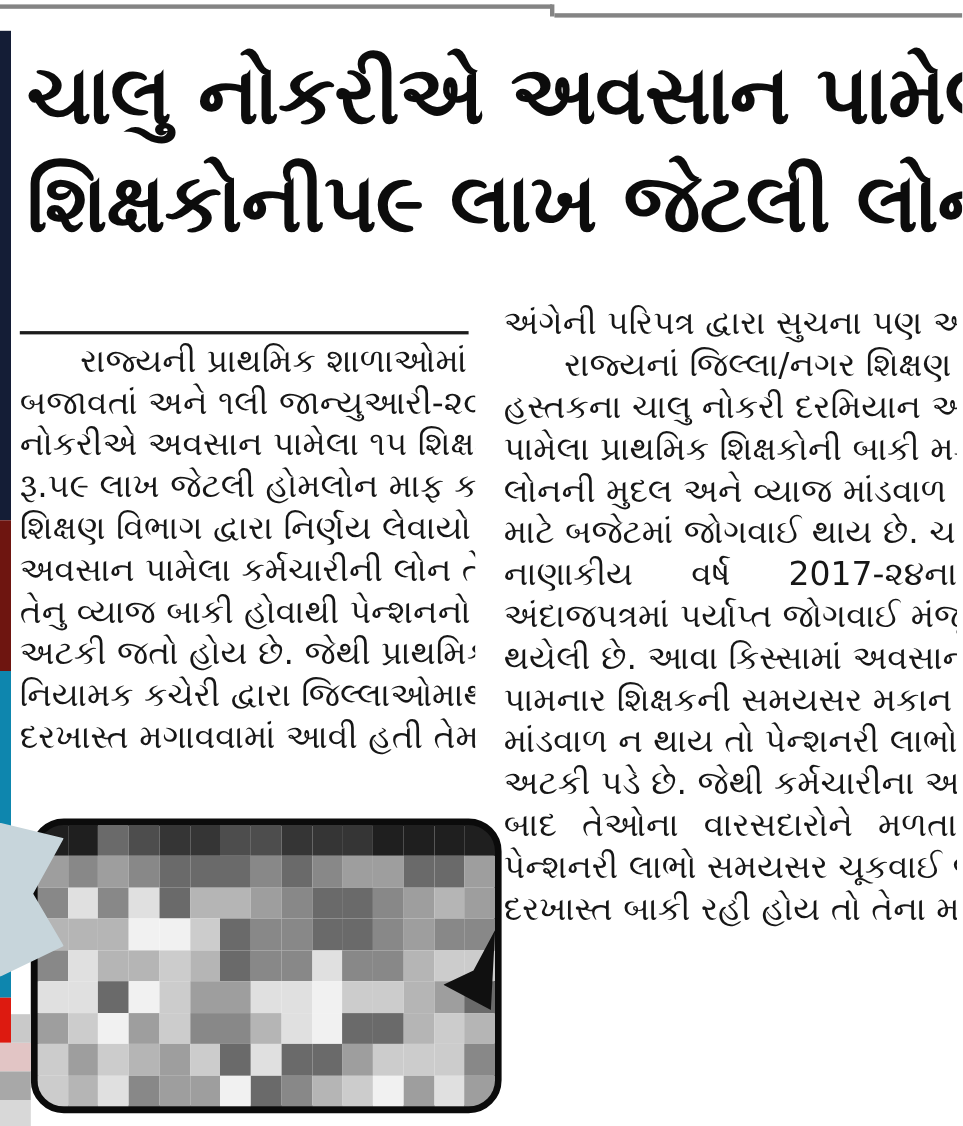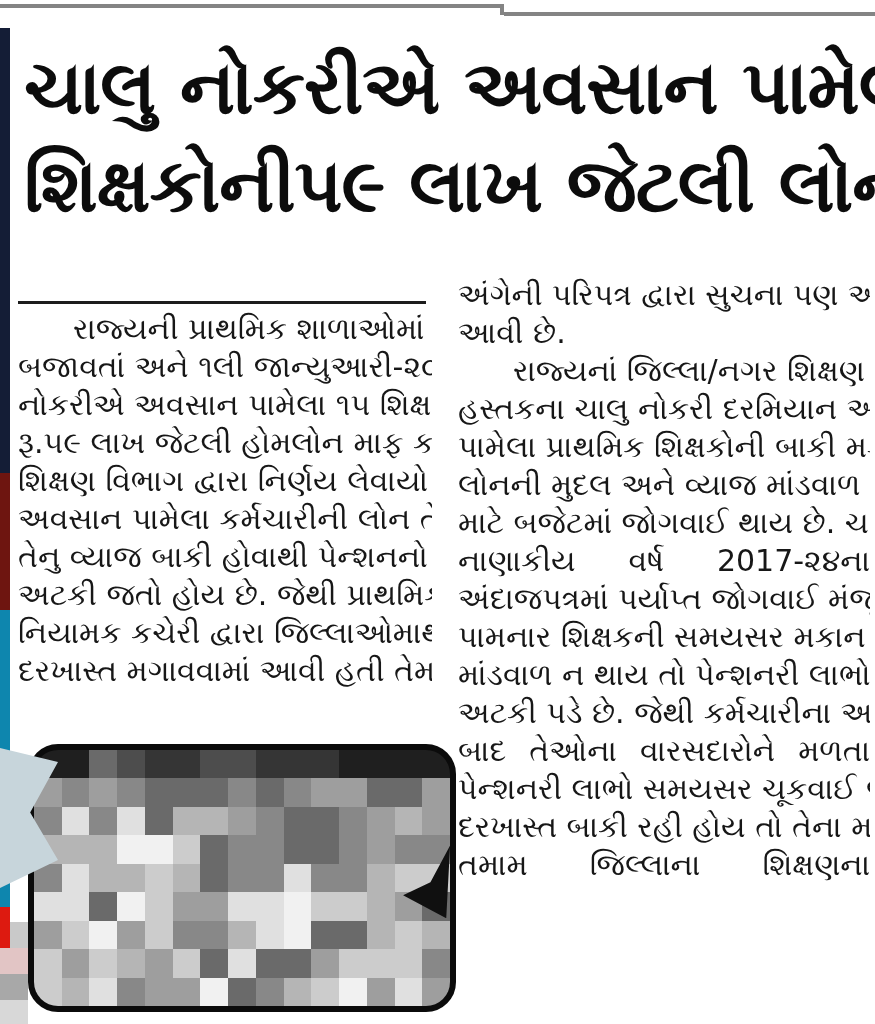--- a/index.html
+++ b/index.html
@@ -90,35 +90,34 @@
       <div class="bodyline">રૂ.૫૯ લાખ જેટલી હોમલોન માફ કરવાનો</div>
       <div class="bodyline">શિક્ષણ વિભાગ દ્વારા નિર્ણય લેવાયો છે.</div>
       <div class="bodyline">અવસાન પામેલા કર્મચારીની લોન તેમજ</div>
       <div class="bodyline">તેનુ વ્યાજ બાકી હોવાથી પેન્શનનો લાભ</div>
       <div class="bodyline">અટકી જતો હોય છે. જેથી પ્રાથમિક શિક્ષણ</div>
       <div class="bodyline">નિયામક કચેરી દ્વારા જિલ્લાઓમાથી</div>
       <div class="bodyline">દરખાસ્ત મગાવવામાં આવી હતી તેમજ આ</div>
     </div>
   <div id="col-right" class="col">
       <div class="bodyline">અંગેની પરિપત્ર દ્વારા સુચના પણ આપવામાં</div>
-      <div class="bodyline last">આવી છે.</div>
       <div class="bodyline indent">રાજ્યનાં જિલ્લા/નગર શિક્ષણ સમિતિ</div>
       <div class="bodyline">હસ્તકના ચાલુ નોકરી દરમિયાન અવસાન</div>
       <div class="bodyline">પામેલા પ્રાથમિક શિક્ષકોની બાકી મકાન</div>
       <div class="bodyline">લોનની મુદલ અને વ્યાજ માંડવાળ કરવા</div>
       <div class="bodyline">માટે બજેટમાં જોગવાઈ થાય છે. ચાલુ</div>
       <div class="bodyline">નાણાકીય વર્ષ 2017-૨૪ના</div>
       <div class="bodyline">અંદાજપત્રમાં પર્યાપ્ત જોગવાઈ મંજૂર</div>
+      <div class="bodyline">થયેલી છે. આવા કિસ્સામાં અવસાન</div>
       <div class="bodyline">પામનાર શિક્ષકની સમયસર મકાન લોન</div>
       <div class="bodyline">માંડવાળ ન થાય તો પેન્શનરી લાભો</div>
       <div class="bodyline">અટકી પડે છે. જેથી કર્મચારીના અવસાન</div>
       <div class="bodyline">બાદ તેઓના વારસદારોને મળતા</div>
       <div class="bodyline">પેન્શનરી લાભો સમયસર ચૂકવાઈ જાય</div>
       <div class="bodyline">દરખાસ્ત બાકી રહી હોય તો તેના માટે</div>
-      <div class="bodyline">તમામ જિલ્લાના શિક્ષણના</div>
     </div>
 
   <div id="censored-border"></div>
   <div id="mosaic">
       <div class="mtile" style="background: rgb(31, 31, 31);"></div>
       <div class="mtile" style="background: rgb(31, 31, 31);"></div>
       <div class="mtile" style="background: rgb(106, 106, 106);"></div>
       <div class="mtile" style="background: rgb(77, 77, 77);"></div>
       <div class="mtile" style="background: rgb(53, 53, 53);"></div>
       <div class="mtile" style="background: rgb(53, 53, 53);"></div>

